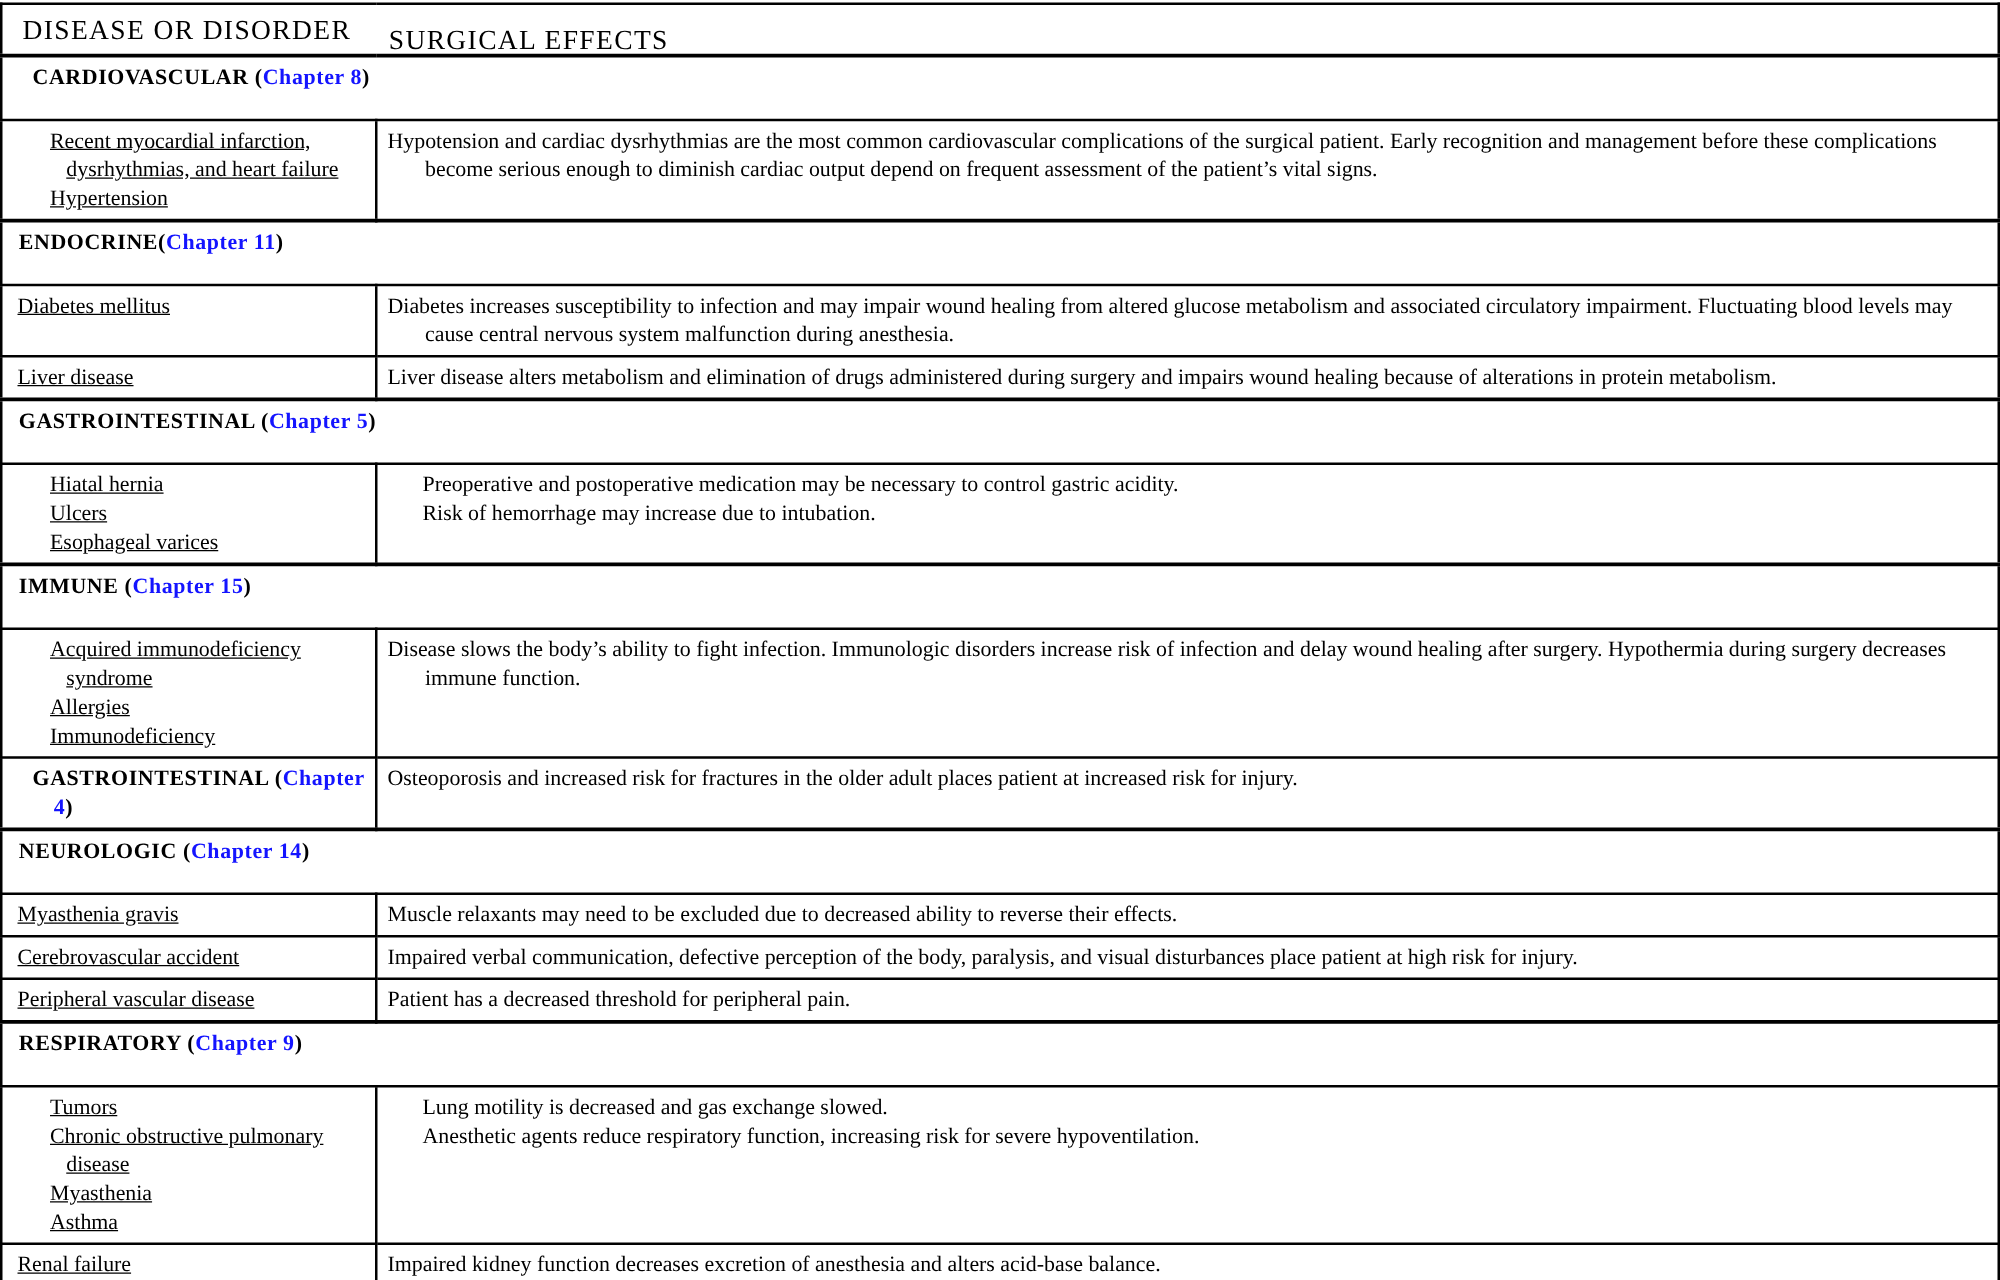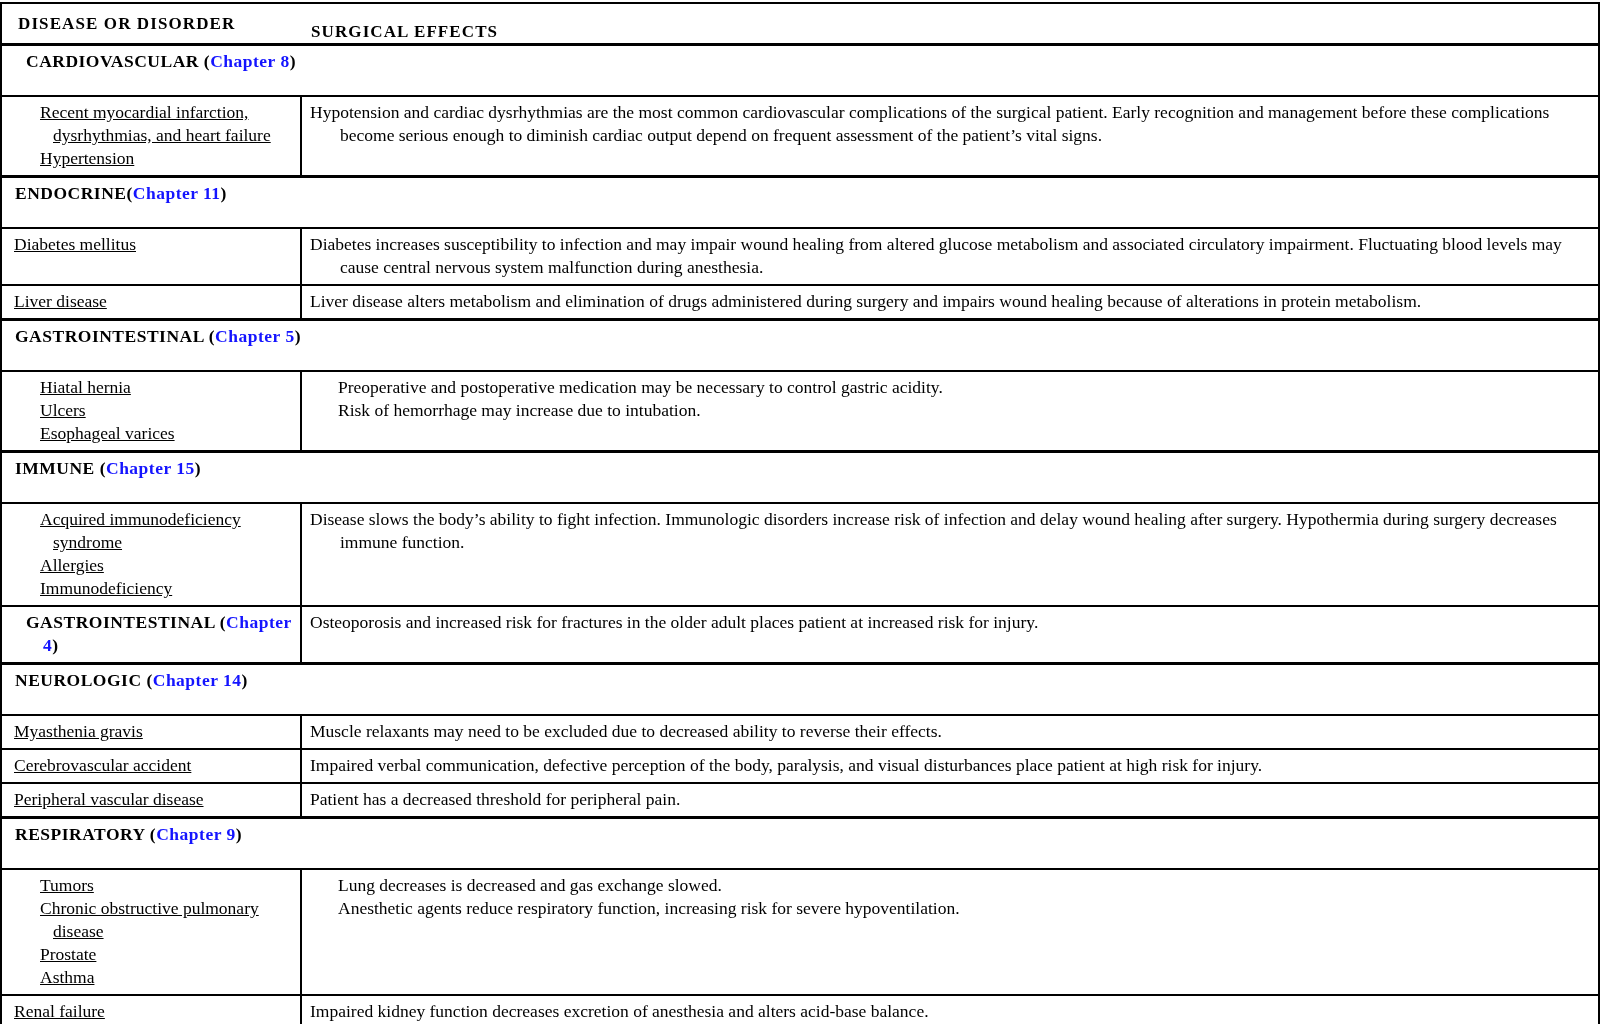--- a/index.html
+++ b/index.html
@@ -27,22 +27,22 @@
   }
   
   tr.head-row td { padding: 0; height: 37px; }
   .head-grid {
     display: grid;
     grid-template-columns: 300px 1fr;
     align-items: center;
     height: 100%;
   }
   .hd {
-    font-weight: bold;
-    font-size: 17px;
+    font-weight: normal;
+    font-size: 22px;
     letter-spacing: 1.1px;
     white-space: nowrap;
   }
   .hd1 { padding-left: 16px; }
   .hd2 { padding-left: 9px; margin-top: 16px; }
   
   tr.section-row td {
     padding: 4px 10px 22px 13px;
     border-top-width: 3px;
   }
@@ -187,25 +187,25 @@
     </td>
   </tr>
 
   <tr class="section-row">
     <td colspan="2"><span class="sect">RESPIRATORY (</span><a class="chapter-link">Chapter 9</a><span class="sect">)</span></td>
   </tr>
   <tr class="data-row">
     <td class="dis pad">
       <div class="li">Tumors</div>
       <div class="li">Chronic obstructive pulmonary disease</div>
-      <div class="li">Prostate</div>
+      <div class="li">Myasthenia</div>
       <div class="li">Asthma</div>
     </td>
     <td class="eff shift">
-      <p class="para">Lung decreases is decreased and gas exchange slowed.</p>
+      <p class="para">Lung motility is decreased and gas exchange slowed.</p>
       <p class="para">Anesthetic agents reduce respiratory function, increasing risk for severe hypoventilation.</p>
     </td>
   </tr>
 
   <tr class="data-row">
     <td class="dis">
       <div class="li">Renal failure</div>
     </td>
     <td class="eff">
       <p class="para">Impaired kidney function decreases excretion of anesthesia and alters acid-base balance.</p>

